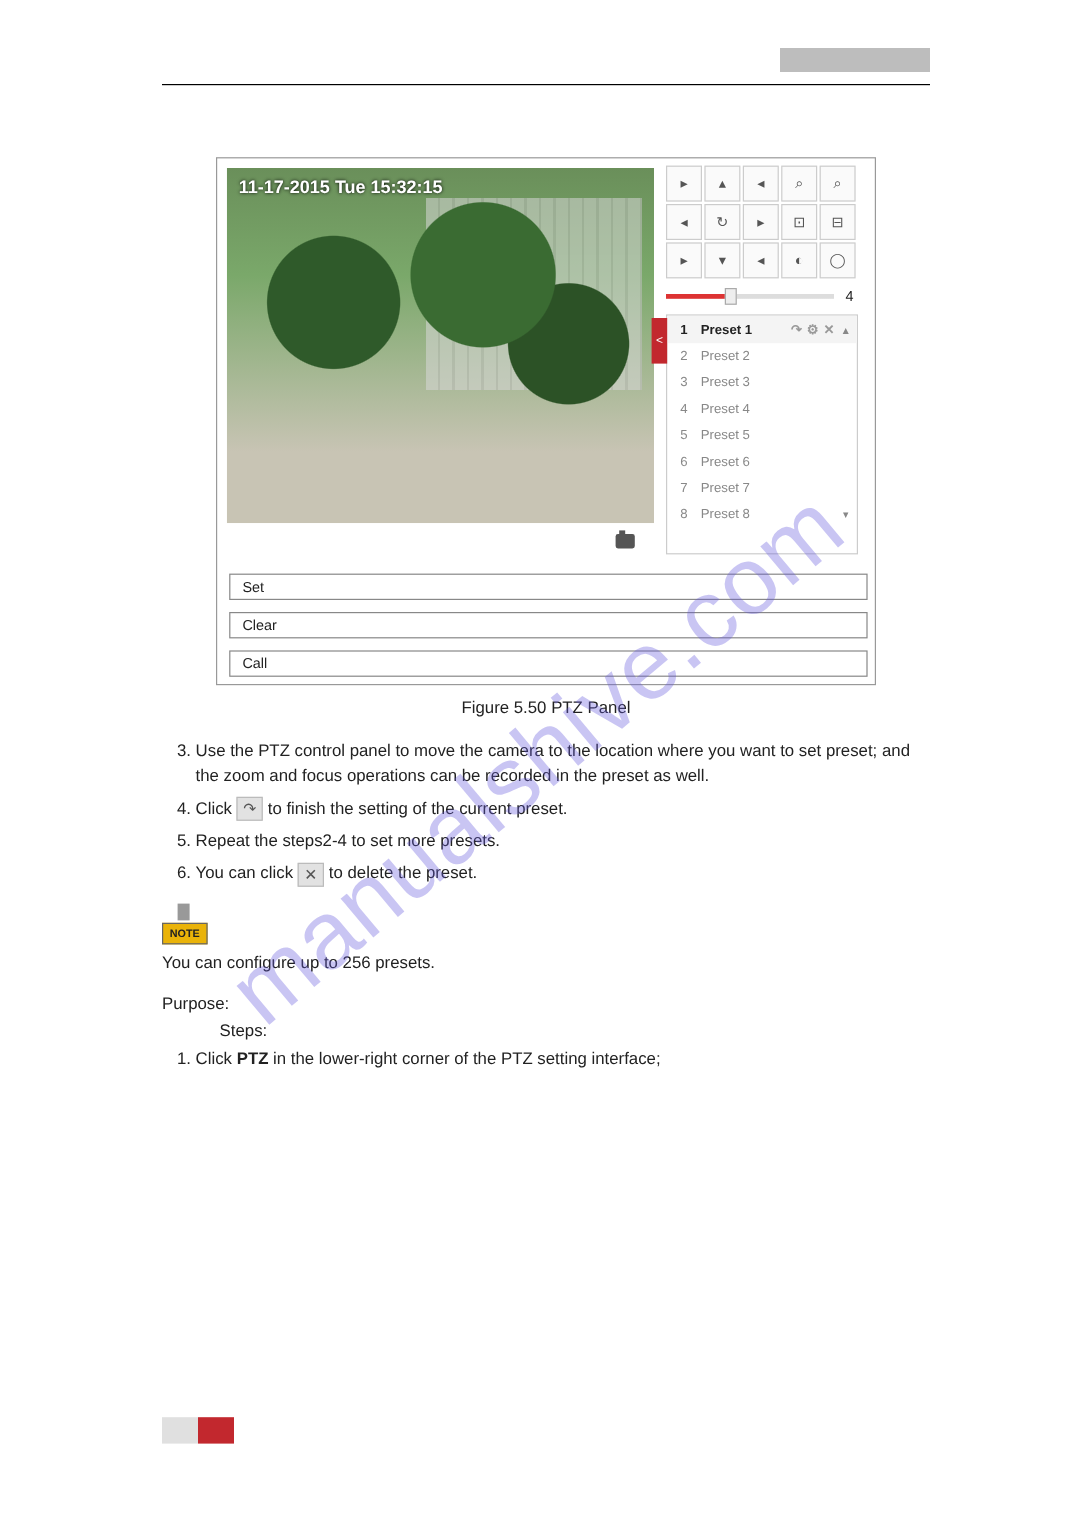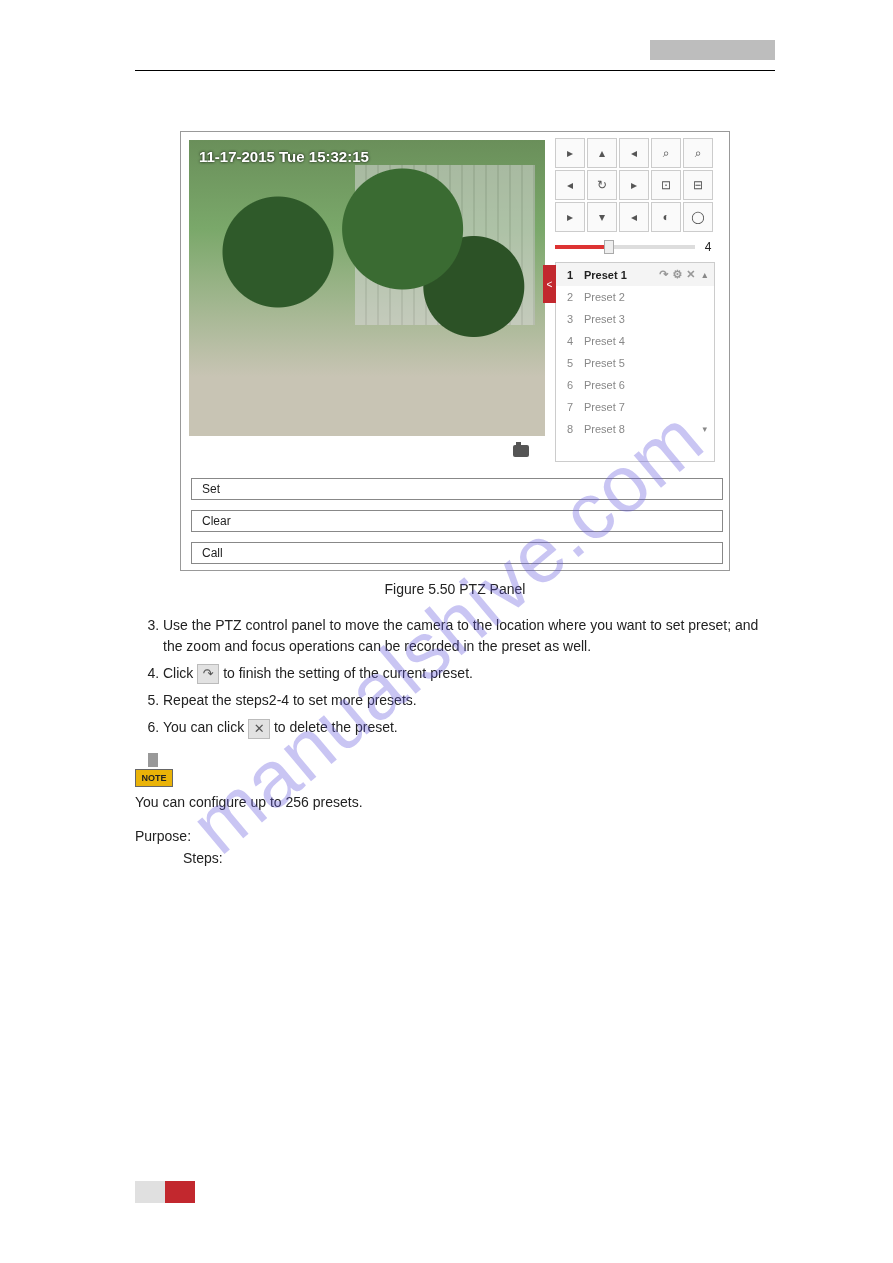--- a/index.html
+++ b/index.html
@@ -252,19 +252,24 @@
     </ol>
 
     <div class="note-icon">
       <div class="pin"></div>
       <div class="box">NOTE</div>
     </div>
     <div style="margin-bottom:18px;">You can configure up to 256 presets.</div>
 
     <div class="italic" style="margin-bottom:6px;">Purpose:</div>
     <div class="italic" style="margin-bottom:6px;margin-left:48px;">Steps:</div>
+    <ol>
+      <li>
+        <span>Click </span><b>PTZ</b><span> in the lower-right corner of the PTZ setting interface;</span>
+      </li>
+    </ol>
   </div>
 </div>
 
 <div class="footer">
   <div class="b1"></div>
   <div class="b2"></div>
 </div>
 
 </body></html>

